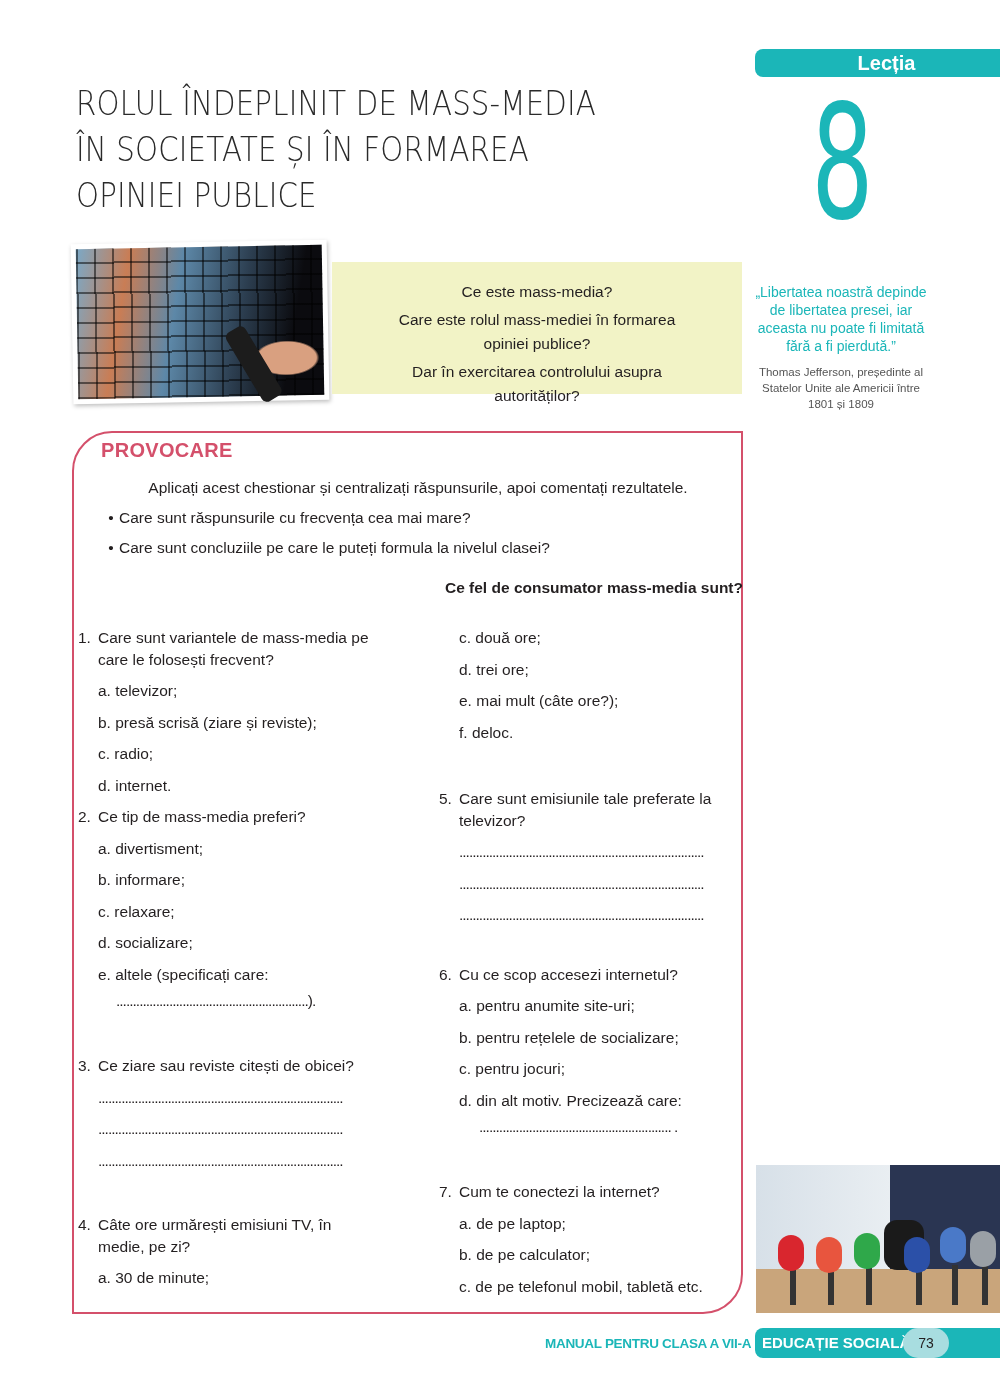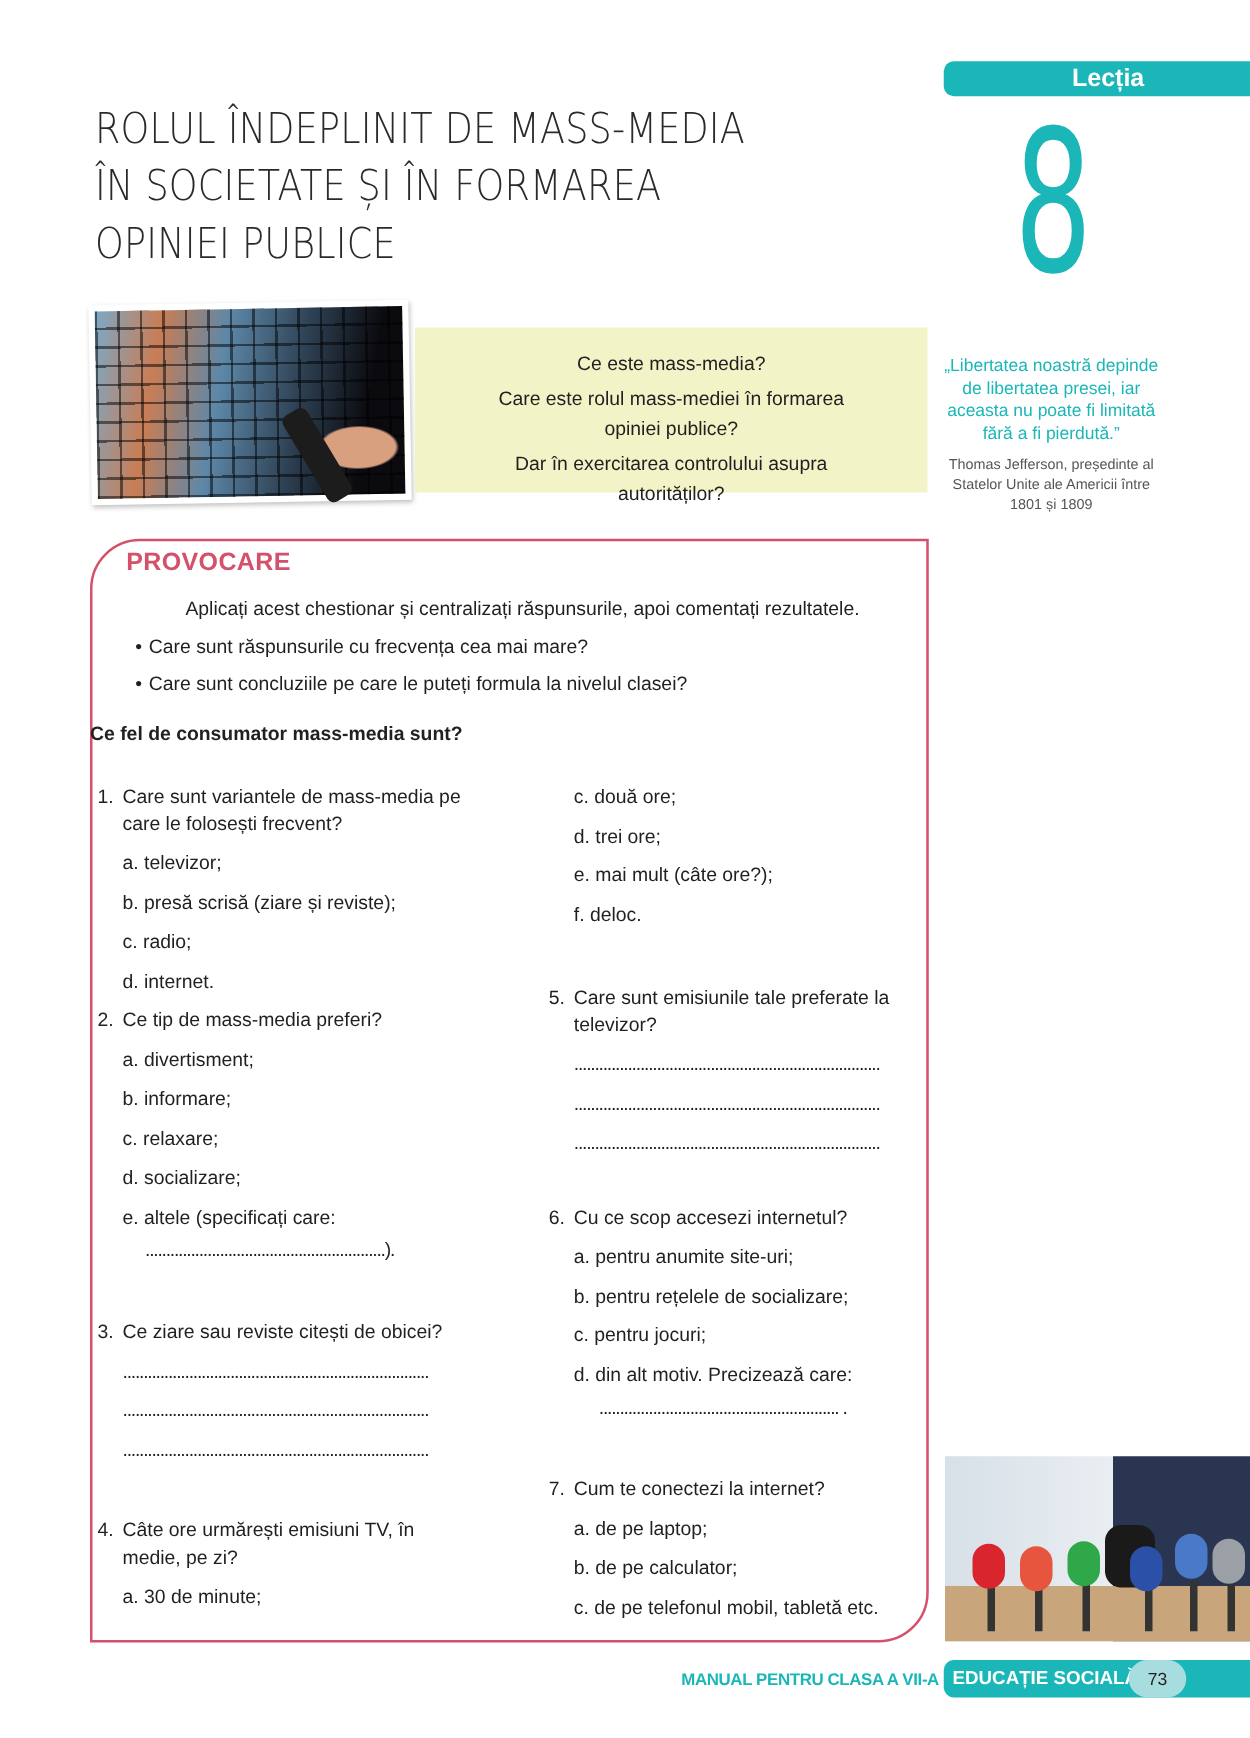--- a/index.html
+++ b/index.html
@@ -69,21 +69,21 @@
     position: absolute; left: 101px; top: 439px;
     color: #d4506b; font-size: 20px; font-weight: bold; letter-spacing: 0.3px;
   }
   .intro {
     position: absolute; left: 103px; top: 473px; width: 630px;
     font-size: 15.5px; line-height: 30px; text-align: center;
   }
   .bullet { display: flex; }
   .bullet .dot { width: 16px; }
   .survey-title {
-    position: absolute; left: 72px; top: 579px; width: 671px; text-align: left;
+    position: absolute; left: 72px; top: 579px; width: 671px; text-align: right;
     font-weight: bold; font-size: 15.5px;
   }
 
   .col { position: absolute; font-size: 15.5px; line-height: 22px; }
   .col-left { left: 78px; top: 627px; width: 320px; }
   .col-right { left: 439px; top: 627px; width: 315px; }
   .q { display: flex; }
   .q .num { width: 20px; flex-shrink: 0; }
   .opt { padding-left: 20px; height: 31.5px; line-height: 31.5px; white-space: nowrap; }
   .dots { padding-left: 20px; height: 31.5px; line-height: 31.5px; letter-spacing: -1px; white-space: nowrap; overflow: hidden; }

